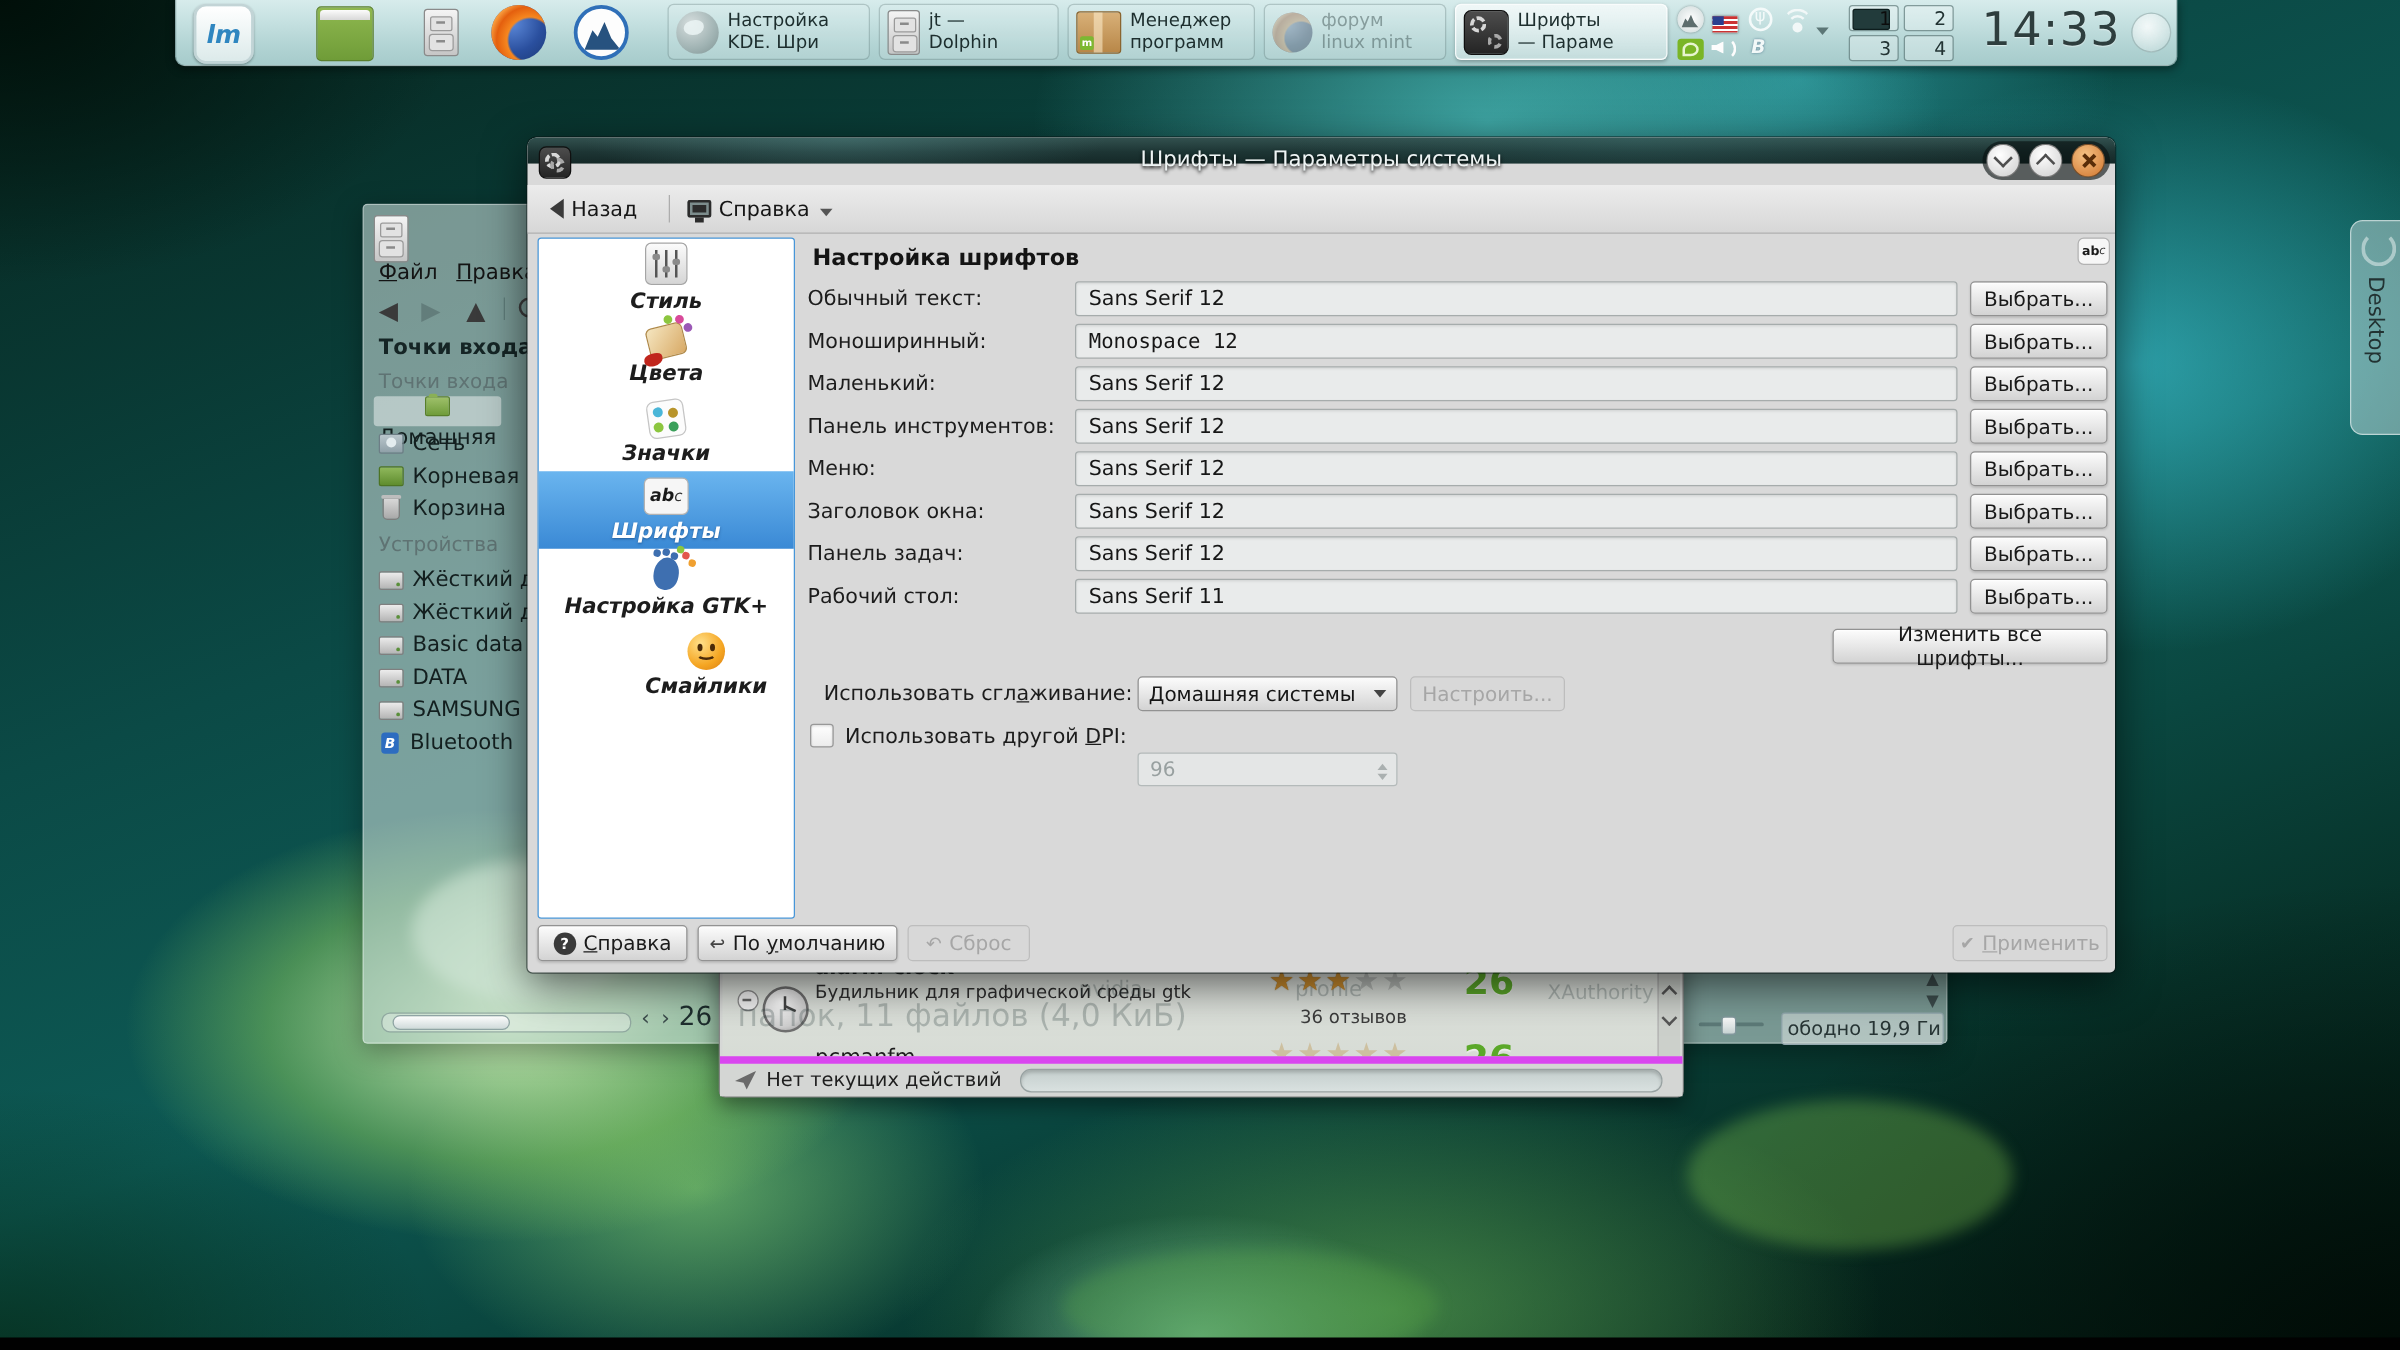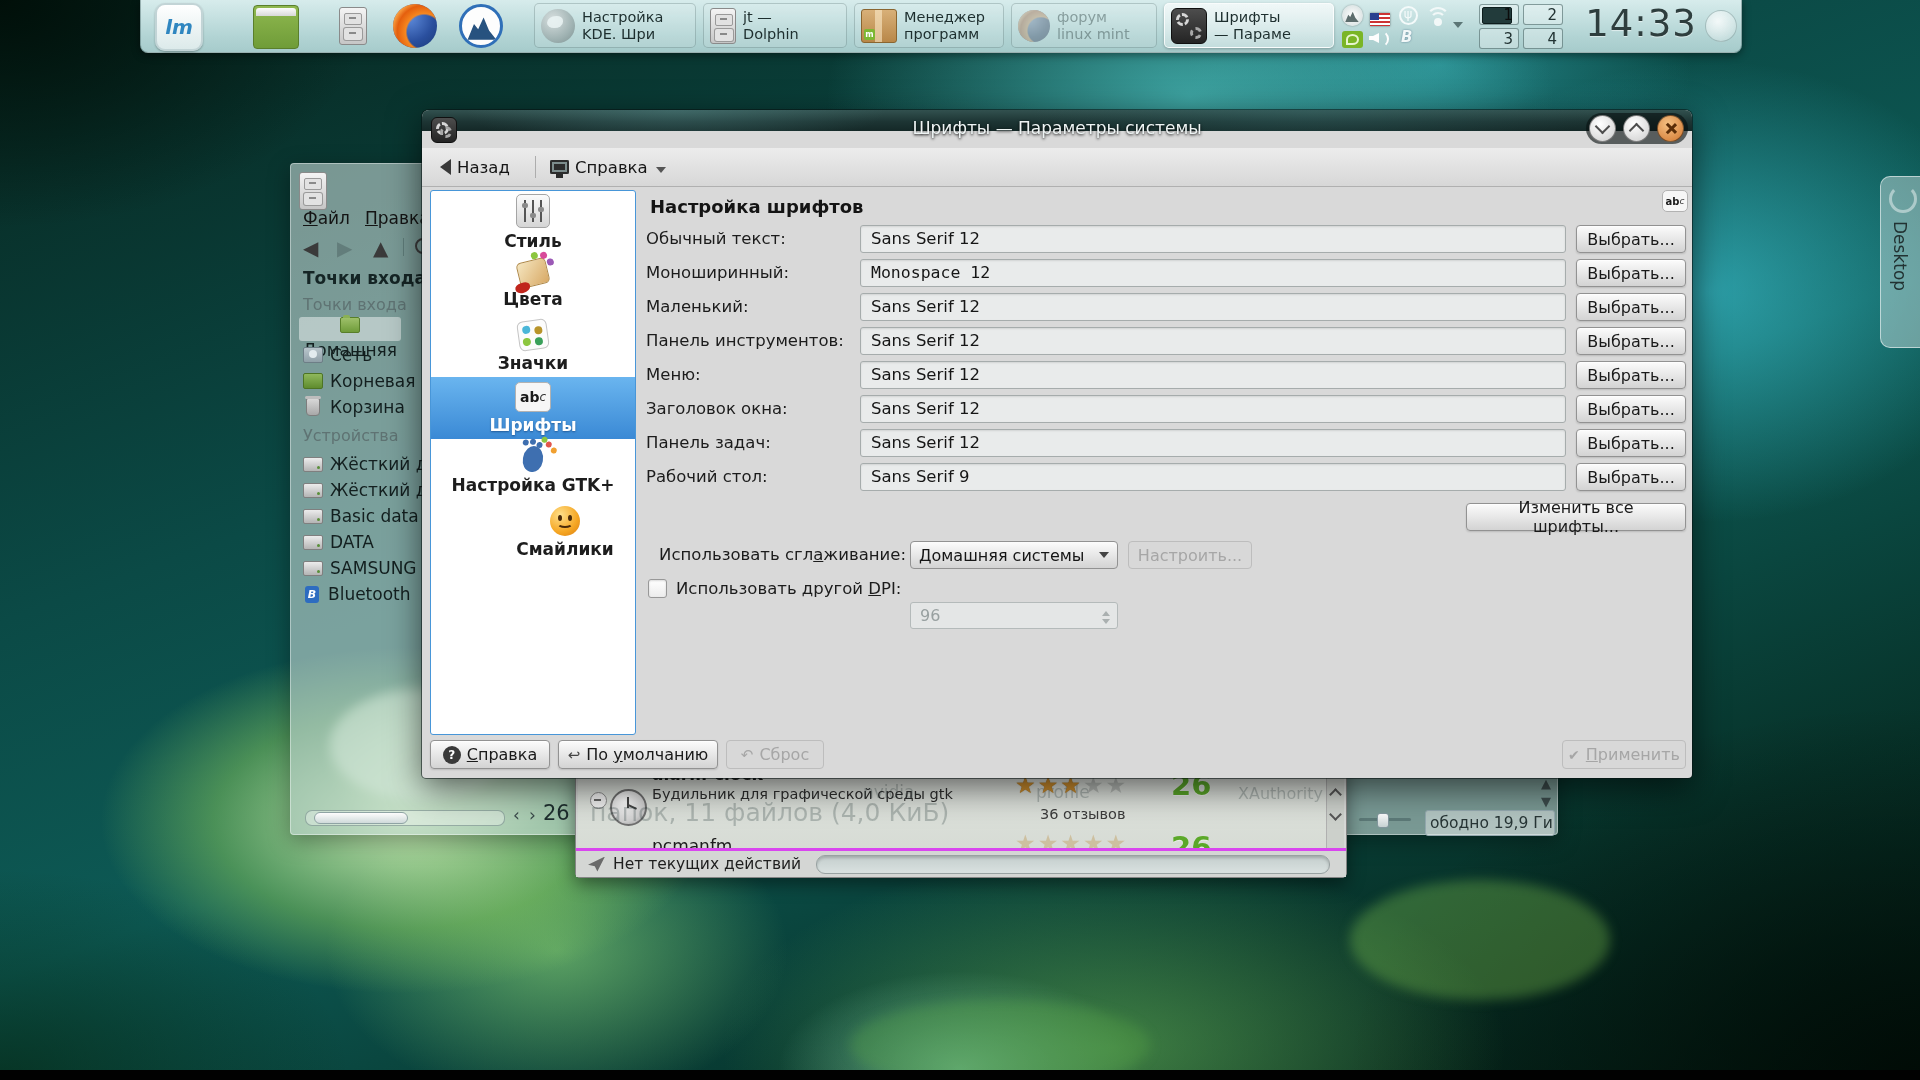--- a/index.html
+++ b/index.html
@@ -132,21 +132,21 @@
   .sm-name{font-size:17px;color:#1c1c1c;}
   .sm-desc{font-size:14.5px;color:#2e2e2e;}
   .stars{font-size:23px;letter-spacing:2px;white-space:nowrap;}
   .stars .f{color:#cf8f2e;text-shadow:0 0 1px #8a5a12;}
   .stars .e{color:#b9bdb9;}
   .stars.ghosted span{color:rgba(190,150,80,.4);}
   .score{font-size:29px;font-weight:bold;color:#5ba829;text-shadow:0 1px 1px rgba(255,255,255,.5);}
   .reviews{font-size:14.5px;color:#3c3c3c;}
   .ghosttext{color:rgba(30,50,50,.25);white-space:nowrap;}
   .sm-scroll{position:absolute;right:2px;top:0;width:17px;height:87px;background:#ccd0cb;border-left:1px solid #b0b0b0;}
-  .sm-status{position:absolute;left:0;right:0;bottom:0;height:26px;background:#d4d6d4;border-top:3px solid #d946ef;display:flex;align-items:center;}
+  .sm-status{position:absolute;left:0;right:0;bottom:0;height:26px;background:#d4d6d4;border-top:6px solid #d946ef;display:flex;align-items:center;}
   .planeic{width:17px;height:15px;background:#6a6a6a;clip-path:polygon(0 55%,100% 0,55% 100%,40% 65%);margin:0 8px 0 12px;}
   .sm-progress{position:absolute;left:240px;top:4px;width:512px;height:17px;background:linear-gradient(#c4cecd,#d9e1e0);
     border:1px solid #98a2a2;border-radius:9px;box-shadow:inset 0 2px 3px rgba(0,0,0,.18);}
   .chevmini{display:inline-block;width:7px;height:7px;border-right:2px solid #555;border-bottom:2px solid #555;}
 
   
   #fontswin{left:422px;top:110px;width:1270px;height:668px;z-index:5;background:#d9d9d9;
     border-radius:7px 7px 4px 4px;box-shadow:0 0 0 1px rgba(8,18,18,.55),0 10px 34px rgba(0,0,0,.6);}
   #fw-titlebar{position:absolute;left:0;top:0;right:0;height:21px;border-radius:7px 7px 0 0;
     background:radial-gradient(300px 60px at 20% 0%,rgba(90,150,150,.35),transparent 70%),
@@ -165,21 +165,21 @@
   .wbtn .xmark::before{transform:rotate(45deg);}
   .wbtn .xmark::after{transform:rotate(-45deg);}
   #fw-toolbar{position:absolute;left:0;right:0;top:38px;height:38px;background:linear-gradient(#ececec,#d7d7d7);border-bottom:1px solid #b0b0b0;}
   .tb-item{position:absolute;top:5px;height:28px;display:flex;align-items:center;gap:6px;font-size:16.5px;color:#161616;padding:0 8px;border-radius:4px;cursor:pointer;}
   .backarrow{width:0;height:0;border:8px solid transparent;border-right:11px solid #3a3a3a;margin-left:-4px;}
   .tb-sep{position:absolute;left:113px;top:8px;width:1px;height:22px;background:#adadad;}
   .monitoric{width:19px;height:14px;background:#2c2c2c;border-radius:2px;position:relative;box-shadow:inset 0 0 0 2px #2c2c2c,inset 0 0 0 4px #7d8d8d;}
   .monitoric::after{content:"";position:absolute;left:6px;bottom:-4px;width:7px;height:4px;background:#2c2c2c;}
   .helpcaret{width:0;height:0;border:5px solid transparent;border-top:6px solid #555;margin:10px 0 0 2px;}
 
-  #fw-sidebar{position:absolute;left:8px;top:80px;width:206px;height:545px;background:#fff;border:1px solid #4896d8;border-radius:3px;box-sizing:border-box;}
+  #fw-sidebar{position:absolute;left:8px;top:80px;width:206px;height:545px;background:#fff;border:1px solid #4896d8;border-radius:3px;box-sizing:border-box;font-style:italic;}
   .side-item{position:absolute;left:0;width:204px;height:62px;display:flex;flex-direction:column;align-items:center;justify-content:center;gap:3px;cursor:pointer;}
   .side-item .slabel{font-size:17px;font-weight:bold;color:#1d1d1d;}
   .side-item.selected{background:linear-gradient(#6ab5ef,#3a89d5);}
   .side-item.selected .slabel{color:#fff;text-shadow:0 1px 2px rgba(0,40,90,.5);}
   .sliders{width:32px;height:32px;background:linear-gradient(#fbfbfb,#d5d5d5);border:1px solid #a5a5a5;border-radius:5px;position:relative;}
   .sliders::before{content:"";position:absolute;left:7px;top:5px;width:2px;height:22px;background:#555;box-shadow:8px 0 0 #555,16px 0 0 #555;}
   .sliders::after{content:"";position:absolute;left:5px;top:8px;width:6px;height:5px;background:#8a8a8a;border-radius:2px;
     box-shadow:8px 10px 0 #8a8a8a,16px 4px 0 #8a8a8a;}
   .paintcan{width:28px;height:24px;background:linear-gradient(135deg,#f5e6c0,#d8a965);border:1px solid #b08a4a;border-radius:5px;transform:rotate(-14deg);position:relative;}
   .paintcan::before{content:"";position:absolute;left:-7px;bottom:-5px;width:15px;height:10px;background:#c0251c;border-radius:50% 40% 60% 50%;}
@@ -433,21 +433,21 @@
 
     <span class="frow-label" style="top:285px;">Заголовок окна:</span>
     <div class="frow-field" style="top:285px;">Sans Serif 12</div>
     <button class="kbtn" style="top:285px;left:1154px;width:110px;">Выбрать...</button>
 
     <span class="frow-label" style="top:319px;">Панель задач:</span>
     <div class="frow-field" style="top:319px;">Sans Serif 12</div>
     <button class="kbtn" style="top:319px;left:1154px;width:110px;">Выбрать...</button>
 
     <span class="frow-label" style="top:353px;">Рабочий стол:</span>
-    <div class="frow-field" style="top:353px;">Sans Serif 9</div>
+    <div class="frow-field" style="top:353px;">Sans Serif 11</div>
     <button class="kbtn" style="top:353px;left:1154px;width:110px;">Выбрать...</button>
 
     <button class="kbtn" style="top:393px;left:1044px;width:220px;">Изменить все шрифты...</button>
 
     <span class="fwlabel" style="left:224px;top:431px;width:260px;text-align:right;">Использовать сгл<u>а</u>живание:</span>
     <div class="combo" style="left:488px;top:431px;width:208px;">
       <span>Домашняя системы</span>
       <span class="combocaret"></span>
     </div>
     <button class="kbtn disabled" style="top:431px;left:706px;width:124px;">Настроить...</button>

